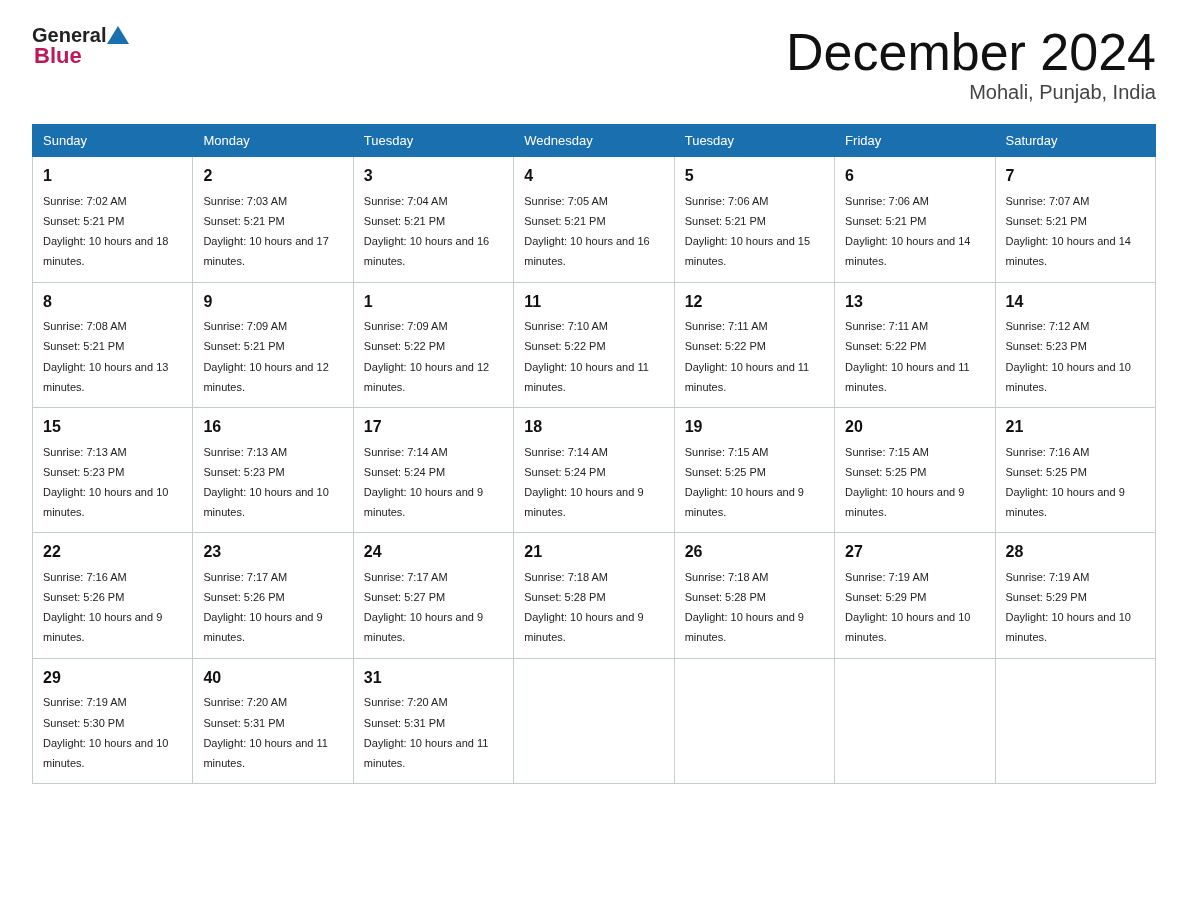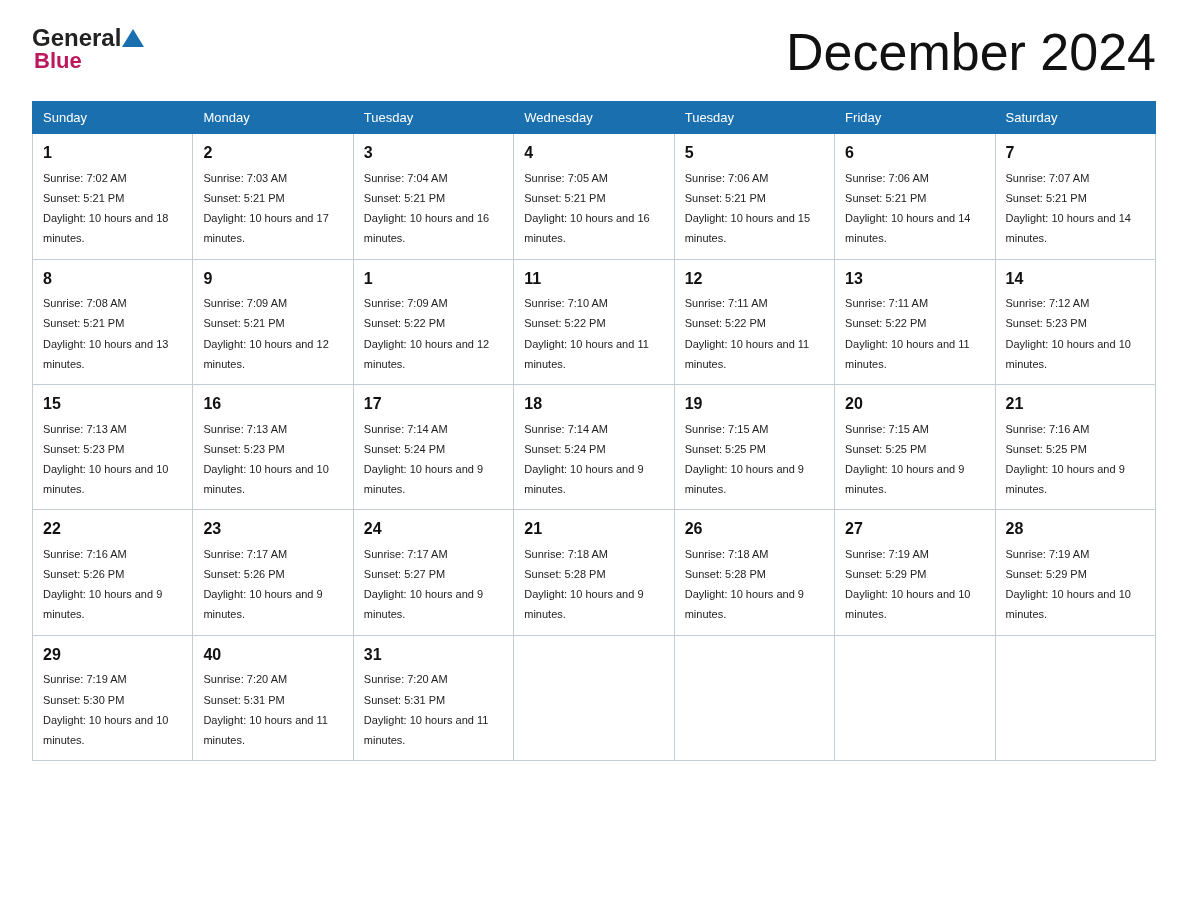--- a/index.html
+++ b/index.html
@@ -17,22 +17,22 @@
       align-items: flex-start;
       margin-bottom: 20px;
     }
     .logo {
       display: flex;
       flex-direction: column;
       align-items: flex-start;
     }
     .logo-text {
       display: flex;
-      align-items: center;
-      font-size: 24px;
+      align-items: flex-start;
+      font-size: 20px;
       font-weight: bold;
       color: #222;
     }
     .logo-general { color: #222; }
     .logo-subtitle {
       color: #be185d;
       font-size: 22px;
       font-weight: bold;
       margin-top: -4px;
       margin-left: 2px;
@@ -101,20 +101,21 @@
     <div class="logo-text">
       <span class="logo-general">General</span>
       <svg width="22" height="22" viewBox="0 0 22 22" style="margin: 0 1px 0 1px; vertical-align: middle;">
         <polygon points="11,2 22,20 0,20" fill="#1a6faf"></polygon>
       </svg>
     </div>
     <div class="logo-subtitle">Blue</div>
   </div>
   <div class="title-block">
     <div class="month-title">December 2024</div>
+    <div class="location">Mohali, Punjab, India</div>
   </div>
 </div>
 
 <table class="calendar-table">
   <thead>
     <tr>
       <th>Sunday</th>
       <th>Monday</th>
       <th>Tuesday</th>
       <th>Wednesday</th>

